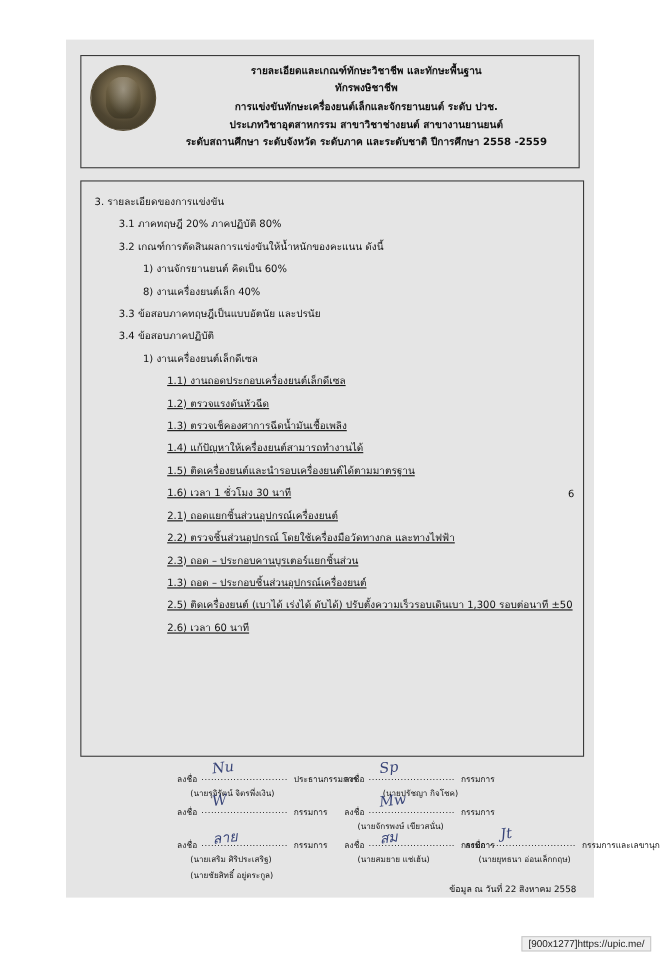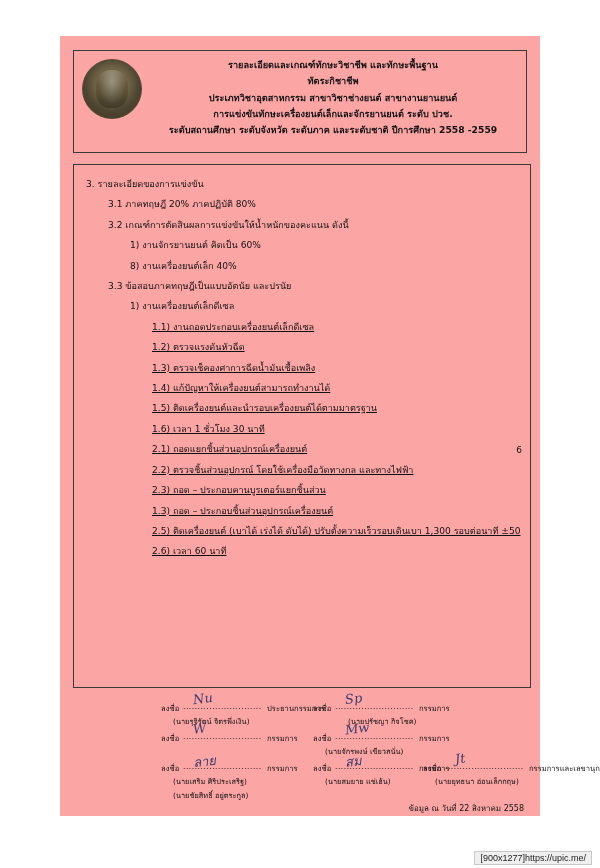--- a/index.html
+++ b/index.html
@@ -16,21 +16,21 @@
     height: 868px;
     background: #ffffff;
     overflow: hidden;
   }
   .doc-sheet {
     position: absolute;
     left: 60px;
     top: 36px;
     width: 480px;
     height: 780px;
-    background: #fca5a5;
+    background: #e5e5e5;
   }
   
   .header-box {
     position: absolute;
     left: 13px;
     top: 14px;
     width: 454px;
     height: 103px;
     border: 1px solid #3a3a3a;
     box-sizing: border-box;
@@ -172,35 +172,36 @@
 <body>
 
 <div id="page">
 
   <div class="doc-sheet">
 
     <div class="header-box">
       <div class="emblem"></div>
       <div class="header-lines">
         <div>รายละเอียดและเกณฑ์ทักษะวิชาชีพ  และทักษะพื้นฐาน</div>
-        <div>ทัตระกิชาชีพ</div>
+        <div>ทักรพงษิชาชีพ</div>
+        <div>การแข่งขันทักษะเครื่องยนต์เล็กและจักรยานยนต์  ระดับ ปวช.</div>
         <div>ประเภทวิชาอุตสาหกรรม  สาขาวิชาช่างยนต์  สาขางานยานยนต์</div>
-        <div>การแข่งขันทักษะเครื่องยนต์เล็กและจักรยานยนต์  ระดับ ปวช.</div>
         <div class="hl-wide">ระดับสถานศึกษา ระดับจังหวัด ระดับภาค และระดับชาติ ปีการศึกษา 2558 -2559</div>
       </div>
     </div>
 
     <div class="body-box">
       <div class="content" id="body-content">
           <div class="line ind0">3. รายละเอียดของการแข่งขัน</div>
           <div class="line ind1">3.1 ภาคทฤษฎี 20% ภาคปฏิบัติ 80%</div>
           <div class="line ind1">3.2 เกณฑ์การตัดสินผลการแข่งขันให้น้ำหนักของคะแนน ดังนี้</div>
           <div class="line ind2">1) งานจักรยานยนต์ คิดเป็น 60%</div>
           <div class="line ind2">8) งานเครื่องยนต์เล็ก 40%</div>
           <div class="line ind1">3.3 ข้อสอบภาคทฤษฎีเป็นแบบอัตนัย และปรนัย</div>
+          <div class="line ind1">3.4 ข้อสอบภาคปฏิบัติ</div>
           <div class="line ind2">1)  งานเครื่องยนต์เล็กดีเซล</div>
           <div class="line ind3">1.1) งานถอดประกอบเครื่องยนต์เล็กดีเซล</div>
           <div class="line ind3">1.2) ตรวจแรงดันหัวฉีด</div>
           <div class="line ind3">1.3) ตรวจเช็คองศาการฉีดน้ำมันเชื้อเพลิง</div>
           <div class="line ind3">1.4) แก้ปัญหาให้เครื่องยนต์สามารถทำงานได้</div>
           <div class="line ind3">1.5) ติดเครื่องยนต์และนำรอบเครื่องยนต์ได้ตามมาตรฐาน</div>
           <div class="line ind3">1.6) เวลา 1 ชั่วโมง 30 นาที</div>
           <div class="line ind3">2.1) ถอดแยกชิ้นส่วนอุปกรณ์เครื่องยนต์</div>
           <div class="line ind3">2.2) ตรวจชิ้นส่วนอุปกรณ์ โดยใช้เครื่องมือวัดทางกล และทางไฟฟ้า</div>
           <div class="line ind3">2.3) ถอด – ประกอบคานบูรเตอร์แยกชิ้นส่วน</div>

